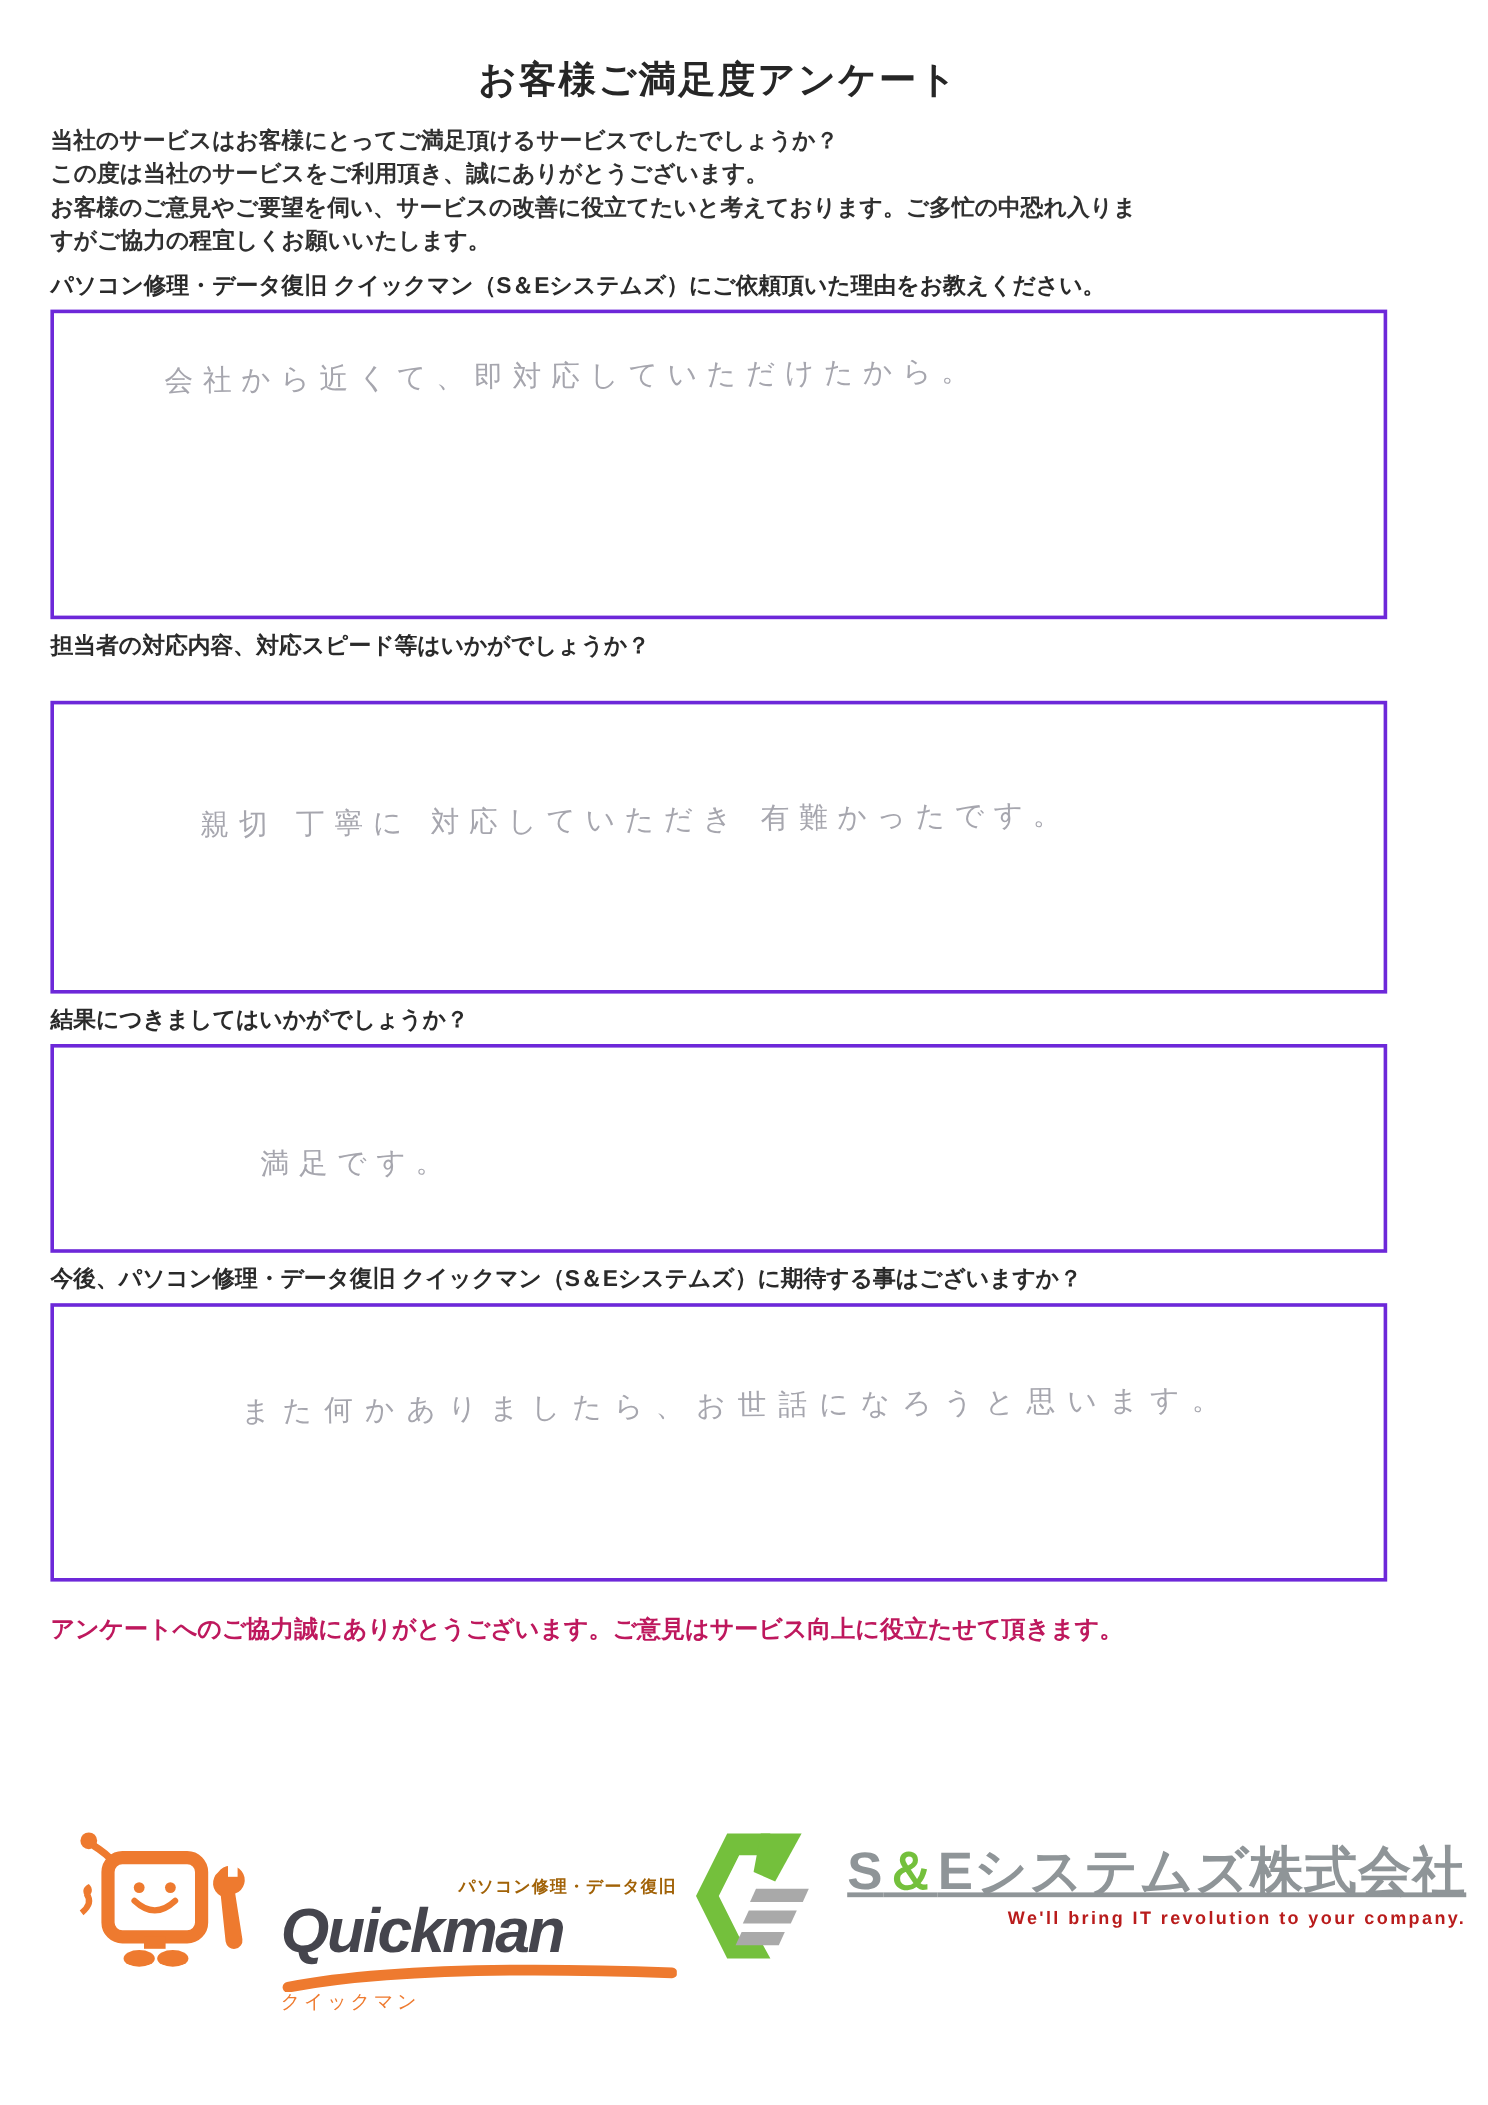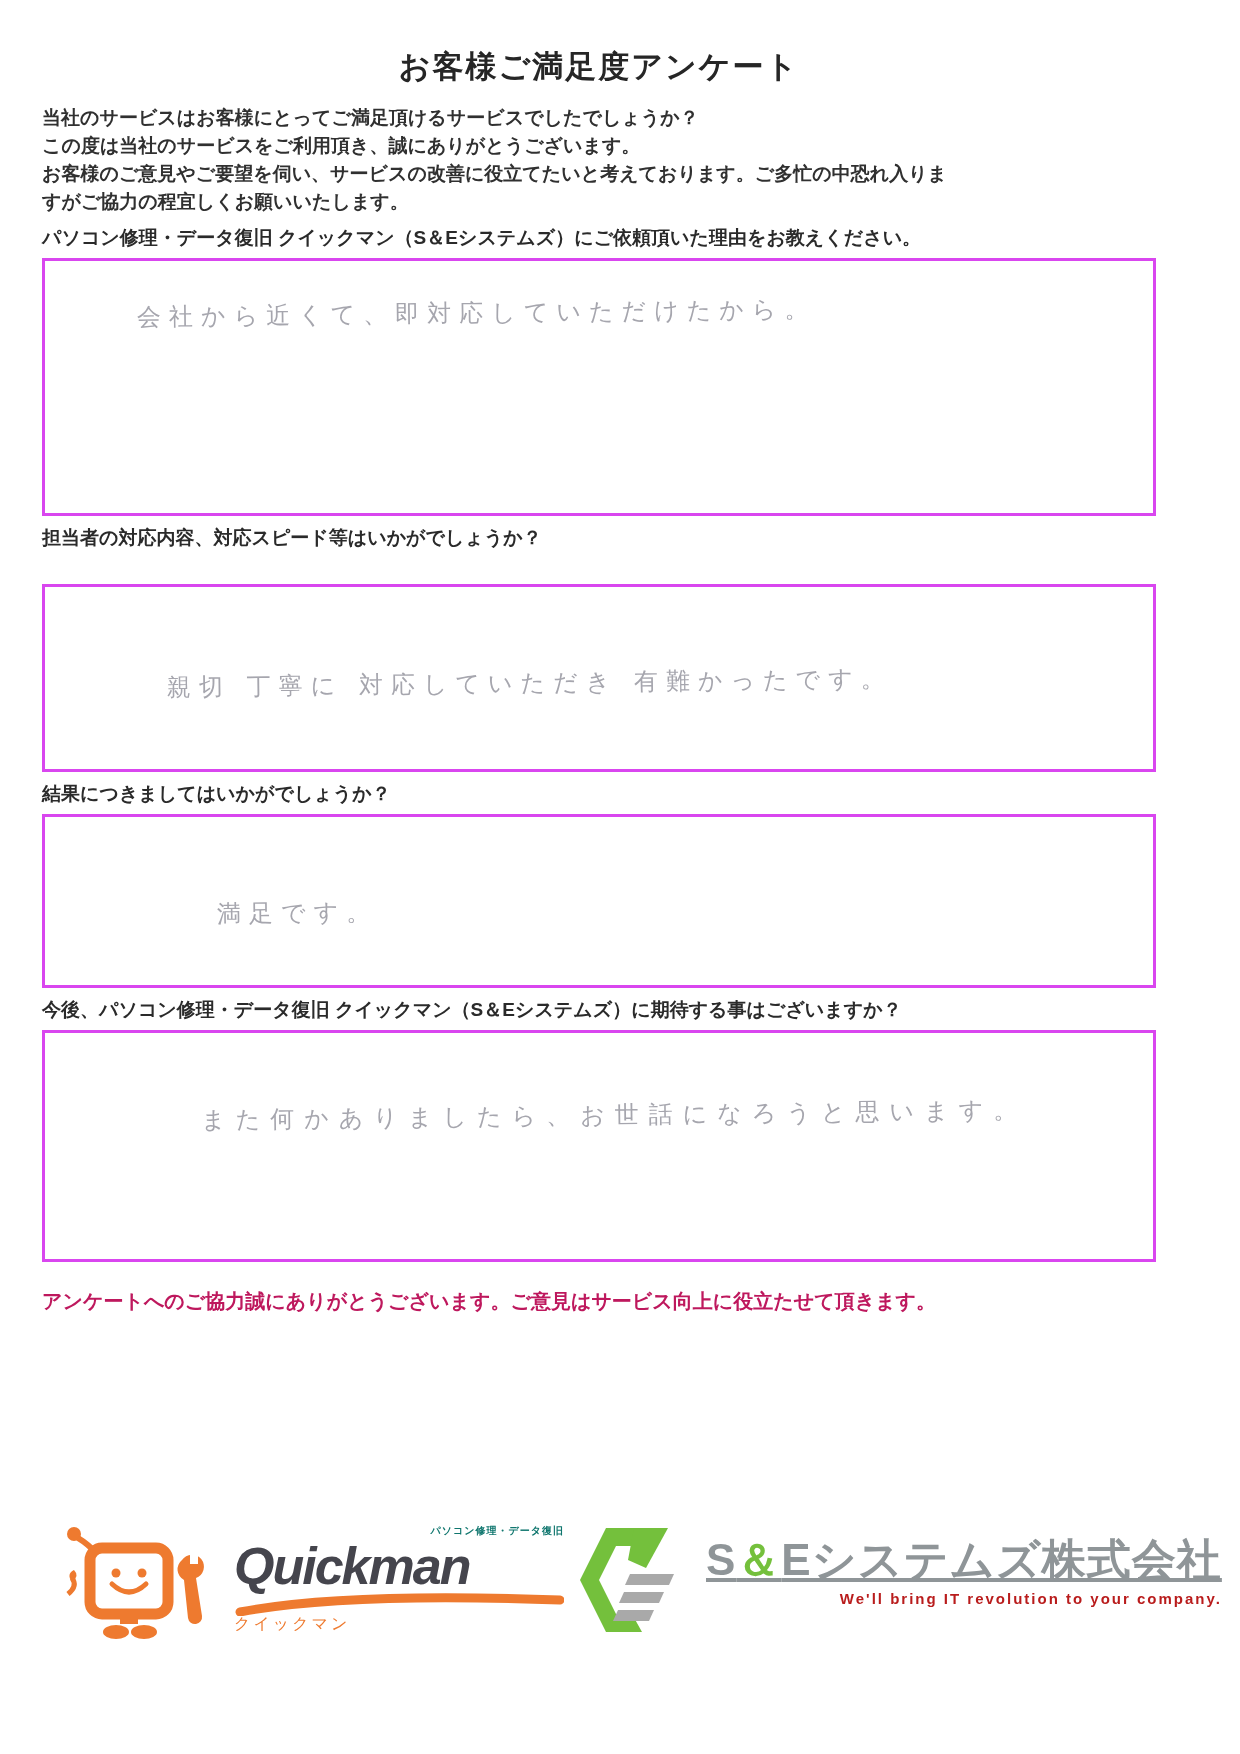--- a/index.html
+++ b/index.html
@@ -26,28 +26,28 @@
   .intro div{white-space:nowrap;}
   .q-label{
     margin-top:9px;
     font-size:19px;
     font-weight:700;
     color:#2a2a2a;
     white-space:nowrap;
   }
   .answer-box{
     margin-top:7px;
-    border:3px solid #d946ef;
+    border:3px solid #6d28d9;
     background:#fff;
     box-sizing:border-box;
     position:relative;
     text-align:center;
   }
   .box-1{height:258px;}
-  .box-2{height:188px;margin-top:33px;}
+  .box-2{height:244px;margin-top:33px;}
   .box-3{height:174px;}
   .box-4{height:232px;}
   .handwriting{
     position:absolute;
     font-family:"DejaVu Sans",sans-serif;
     color:#90909a;
     font-size:24px;
     letter-spacing:8px;
     transform:rotate(-0.7deg);
     opacity:.8;
@@ -71,25 +71,26 @@
     top:1520px;
     height:140px;
     display:flex;
     align-items:flex-start;
   }
   .quickman{position:absolute;left:58px;top:0;display:flex;}
   .qm-mascot{width:168px;height:126px;}
   .qm-text{position:relative;margin-left:8px;width:330px;}
   .qm-tagline{
     text-align:right;
-    font-size:10px;
-    font-weight:700;
-    color:#0f766e;
+    font-size:14px;
+    font-weight:700;
+    color:#a16207;
     letter-spacing:1px;
     padding-top:4px;
+    margin-top:40px;
   }
   .qm-wordmark{
     font-size:52px;
     font-weight:800;
     font-style:italic;
     letter-spacing:-2px;
     color:#45454d;
     line-height:56px;
   }
   .qm-swoosh{display:block;margin-top:-4px;}

